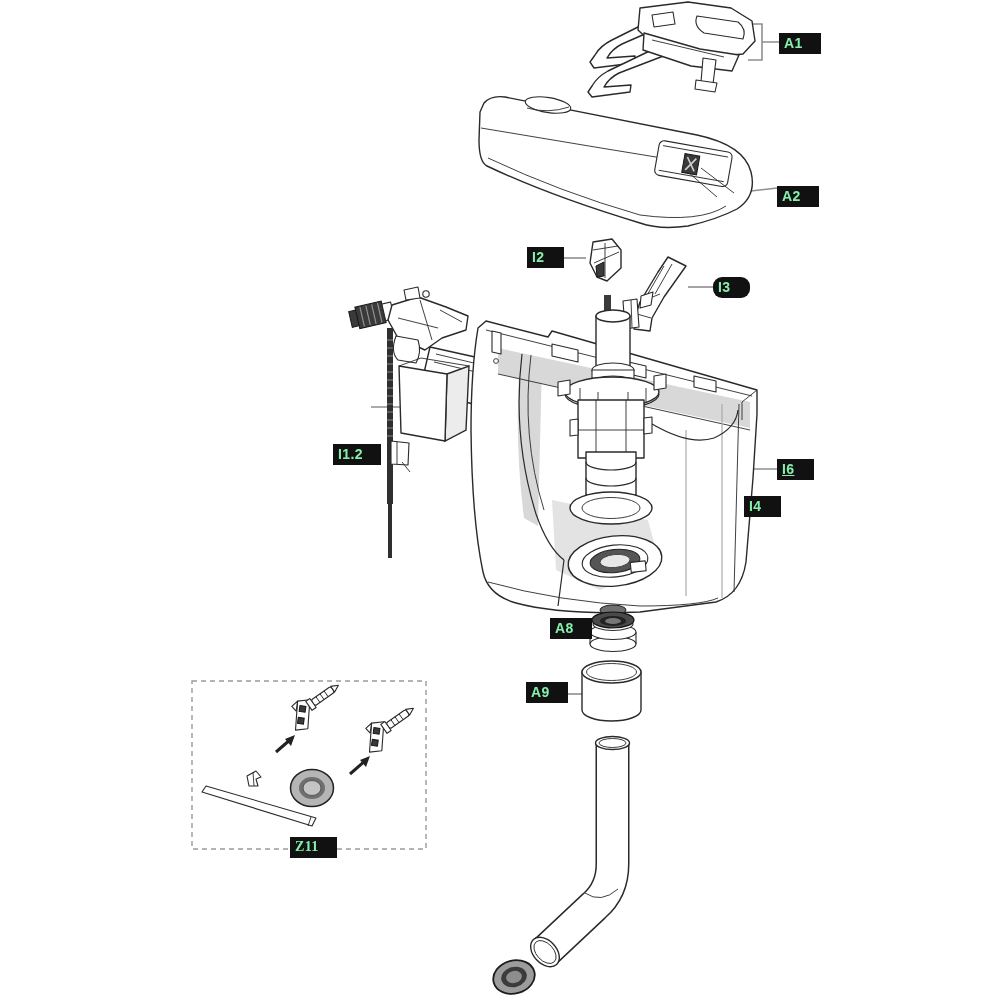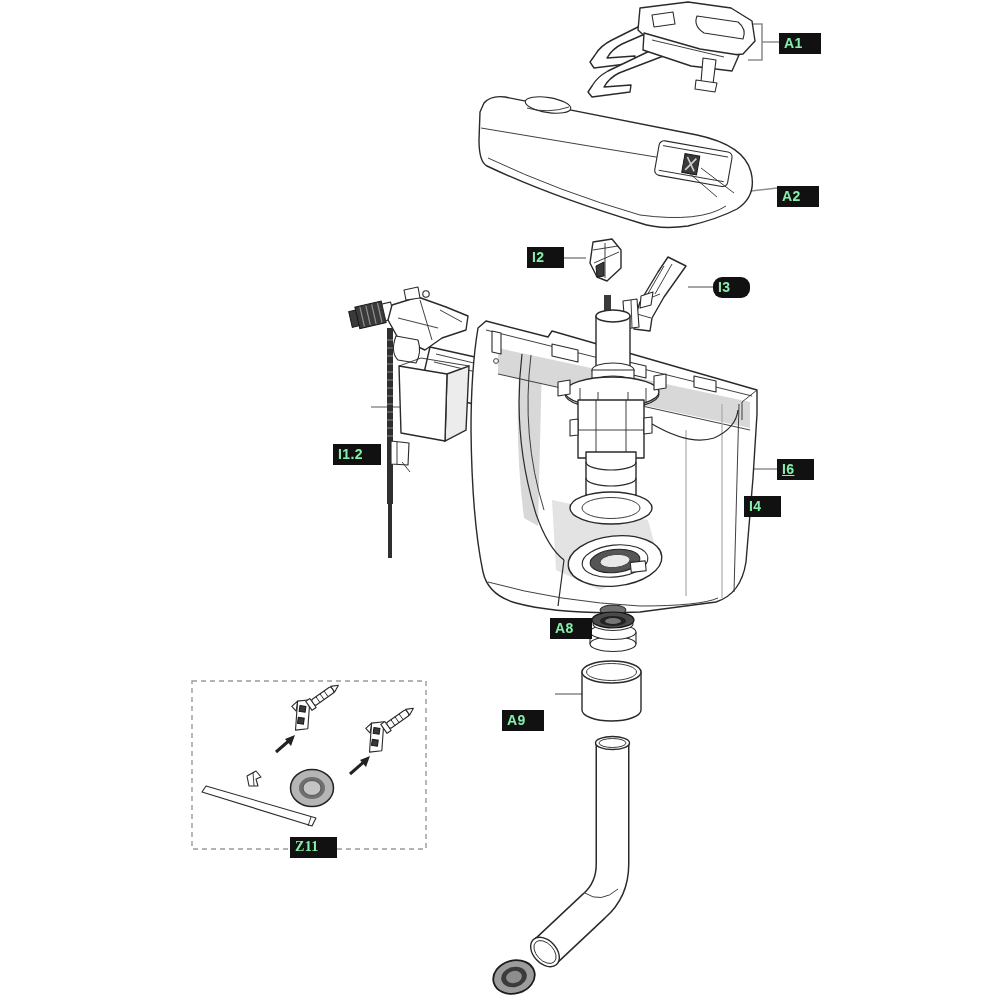--- a/index.html
+++ b/index.html
@@ -257,16 +257,16 @@
 </svg>
 
   <div class="part-label" style="left:779px;top:33px;">A1</div>
   <div class="part-label" style="left:777px;top:186px;">A2</div>
   <div class="part-label" style="left:527px;top:247px;">I2</div>
   <div class="part-label" style="left:713px;top:277px;border-radius:9px;">I3</div>
   <div class="part-label" style="left:333px;top:396px;margin-top:48px;">I1.2</div>
   <div class="part-label" style="left:777px;top:459px;text-decoration:underline;">I6</div>
   <div class="part-label" style="left:744px;top:496px;">I4</div>
   <div class="part-label" style="left:525px;top:618px;margin-left:25px;">A8</div>
-  <div class="part-label" style="left:502px;top:682px;margin-top:28px;">A9</div>
+  <div class="part-label" style="left:526px;top:682px;">A9</div>
   <div class="part-label" style="left:290px;top:837px;font-family:Liberation Serif, serif;">Z11</div>
 
 </div>
 
 </body></html>

